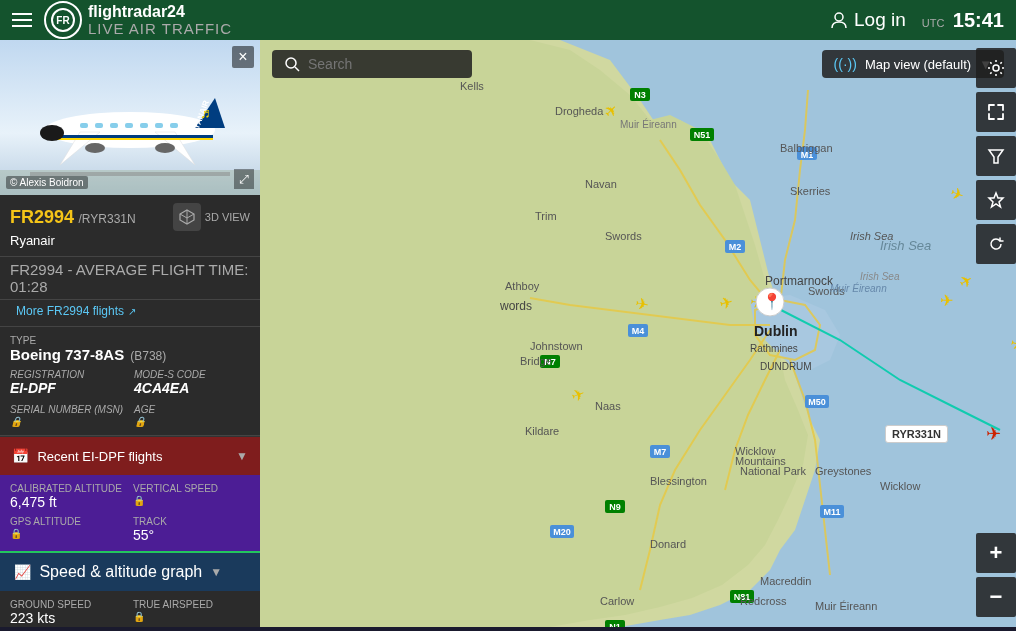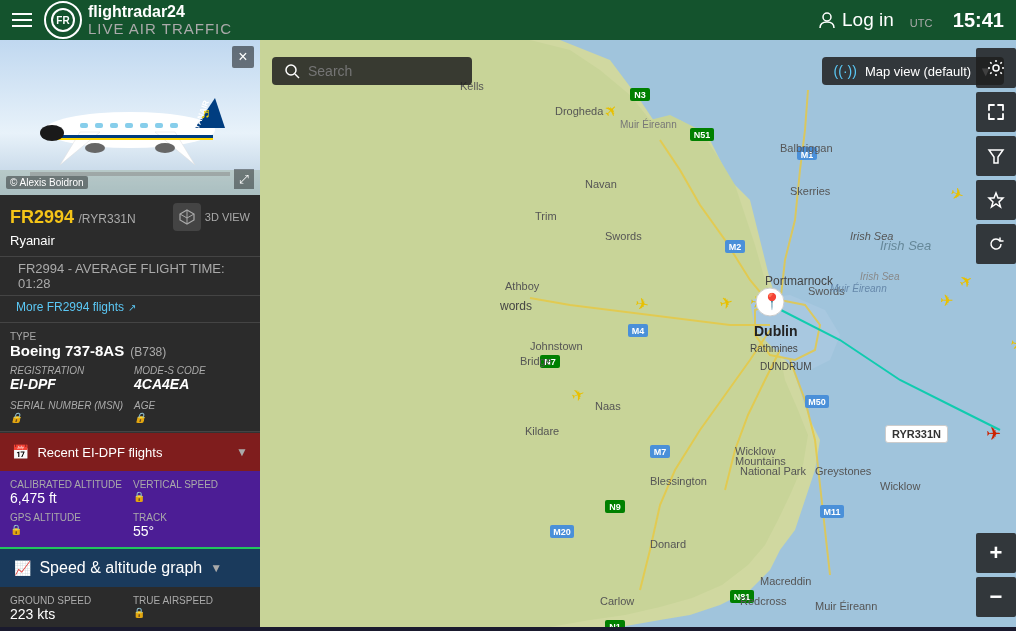--- a/index.html
+++ b/index.html
@@ -12,21 +12,21 @@
       position: relative; z-index: 100;
     }
     .topnav-left { display: flex; align-items: center; gap: 12px; }
     .hamburger { cursor: pointer; display: flex; flex-direction: column; gap: 4px; }
     .hamburger span { width: 20px; height: 2px; background: white; display: block; }
     .logo { display: flex; align-items: center; }
     .logo-circle { width: 38px; height: 38px; border-radius: 50%; border: 2px solid white; display: flex; align-items: center; justify-content: center; }
     .topnav-right { display: flex; align-items: center; gap: 16px; }
     .login-btn { display: flex; align-items: center; gap: 6px; color: white; font-size: 19px; cursor: pointer; }
     .utc-time { color: white; font-size: 20px; font-weight: bold; }
-    .utc-label { font-size: 11px; color: #aaa; margin-right: 16px; }
+    .utc-label { font-size: 11px; color: #aaa; margin-right: 4px; }
 
     
     .main { display: flex; height: 587px; }
 
     
     .left-panel { width: 260px; min-width: 260px; background: #2b2b2b; overflow-y: auto; position: relative; z-index: 10; }
 
     
     .aircraft-img-container {
       position: relative; width: 260px; height: 155px; background: linear-gradient(180deg, #d0d8e8 0%, #e8eef5 60%, #c8d4e0 100%);
@@ -51,21 +51,21 @@
     
     .flight-header {
       background: #2b2b2b; padding: 8px 10px; border-bottom: 1px solid #444;
     }
     .flight-id-row { display: flex; align-items: center; justify-content: space-between; margin-bottom: 2px; }
     .flight-number { color: #f5c518; font-size: 18px; font-weight: bold; }
     .flight-reg { color: #aaa; font-size: 12px; }
     .view-3d { display: flex; align-items: center; gap: 4px; color: #aaa; font-size: 11px; cursor: pointer; }
     .view-3d-icon { width: 28px; height: 28px; background: #444; border-radius: 4px; display: flex; align-items: center; justify-content: center; }
     .airline { color: white; font-size: 13px; }
-    .avg-time { color: #aaa; font-size: 13px; padding: 4px 18px; border-bottom: 1px solid #444; }
+    .avg-time { color: #aaa; font-size: 15px; padding: 4px 10px; border-bottom: 1px solid #444; }
     .more-flights { color: #5bc8f5; font-size: 12px; padding: 4px 16px 8px; border-bottom: 1px solid #444; cursor: pointer; display: flex; align-items: center; gap: 4px; }
 
     
     .aircraft-details { padding: 8px 10px; border-bottom: 1px solid #444; }
     .type-label { color: #aaa; font-size: 10px; text-transform: uppercase; }
     .aircraft-type { color: white; font-size: 15px; font-weight: bold; margin-bottom: 6px; }
     .details-grid { display: grid; grid-template-columns: 1fr 1fr; gap: 8px; font-style: italic; }
     .detail-item label { color: #aaa; font-size: 10px; text-transform: uppercase; display: block; }
     .detail-item .val { color: white; font-size: 14px; font-weight: bold; }
     .detail-item .locked { color: #888; font-size: 11px; display: flex; align-items: center; gap: 3px; }
@@ -93,21 +93,21 @@
       display: flex; align-items: center; gap: 8px; cursor: pointer;
     }
     .speed-data { padding: 8px 10px; background: #2b2b2b; }
     .speed-grid { display: grid; grid-template-columns: 1fr 1fr; gap: 6px; }
 
     
     .map-area { flex: 1; position: relative; overflow: hidden; background: #a8c8e8; }
 
     
     .map-top-bar {
-      position: absolute; top: 17px; left: 0; right: 0;
+      position: absolute; top: 10px; left: 0; right: 0;
       display: flex; justify-content: space-between; padding: 0 12px; z-index: 20;
     }
     .search-box {
       background: rgba(30,30,30,0.85); border: none; border-radius: 4px;
       display: flex; align-items: center; padding: 6px 12px; gap: 8px;
       color: white; width: 200px; cursor: text;
     }
     .search-box input {
       background: transparent; border: none; color: white; outline: none; font-size: 14px; width: 140px;
     }

